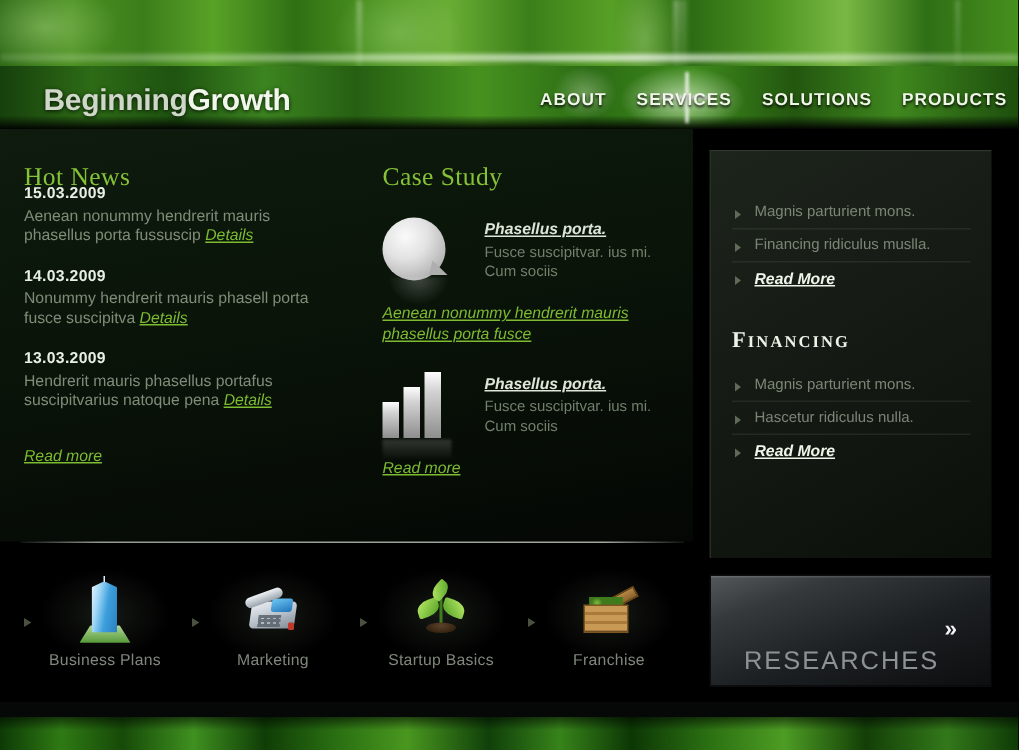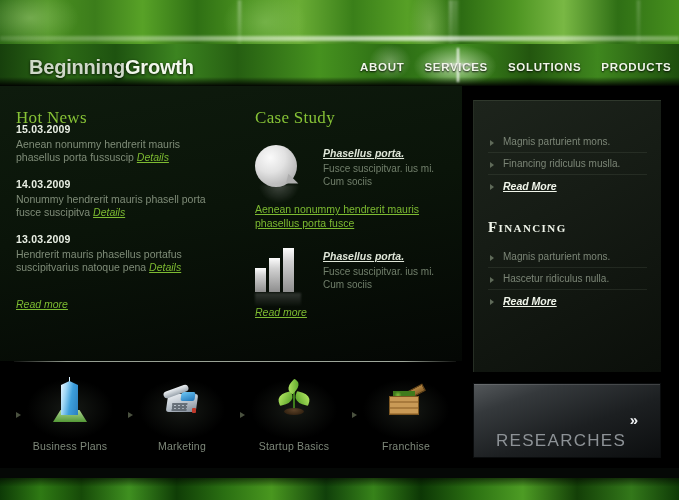--- a/index.html
+++ b/index.html
@@ -177,21 +177,21 @@
   .cs-icon { width:56px; flex:0 0 56px; position:relative; }
   .cs-text { flex:1; padding-top:2px; }
   .cs-title {
     color:#dfe6d8; font-size:10.5px; font-weight:bold; font-style:italic;
     text-decoration:underline; cursor:pointer; display:block; margin-bottom:4px;
   }
   .cs-desc { color:#717f6b; font-size:10px; line-height:12.5px; }
 
   .cs-link {
     display:block; margin-top:14px;
-    color:#7dbb31; font-size:10.5px; 
+    color:#7dbb31; font-size:10.5px; font-style:italic;
     text-decoration:underline; line-height:14px; cursor:pointer;
   }
 
   
   .bubble {
     width:42px; height:42px; border-radius:50%;
     background: radial-gradient(circle at 36% 30%, #fafafa 0%, #e2e2e2 38%, #b9b9b9 72%, #9d9d9d 100%);
     position:relative;
   }
   .bubble::after {
@@ -231,21 +231,21 @@
 
   
   .iconrow {
     position:absolute; left:14px; top:288px;
     width:448px; height:84px;
     display:flex;
   }
   .iconcell {
     flex:1; position:relative;
     display:flex; flex-direction:column;
-    align-items:center; justify-content:space-between;
+    align-items:center; justify-content:center;
     padding-bottom:6px;
     cursor:pointer;
     background: radial-gradient(ellipse 60px 42px at 50% 42%, rgba(40,46,38,.55), rgba(0,0,0,0) 72%);
   }
   .iconcell .arrow {
     position:absolute; left:2px; top:38px;
     width:0;height:0;
     border-left:5px solid #4a513f;
     border-top:3.5px solid transparent;
     border-bottom:3.5px solid transparent;

